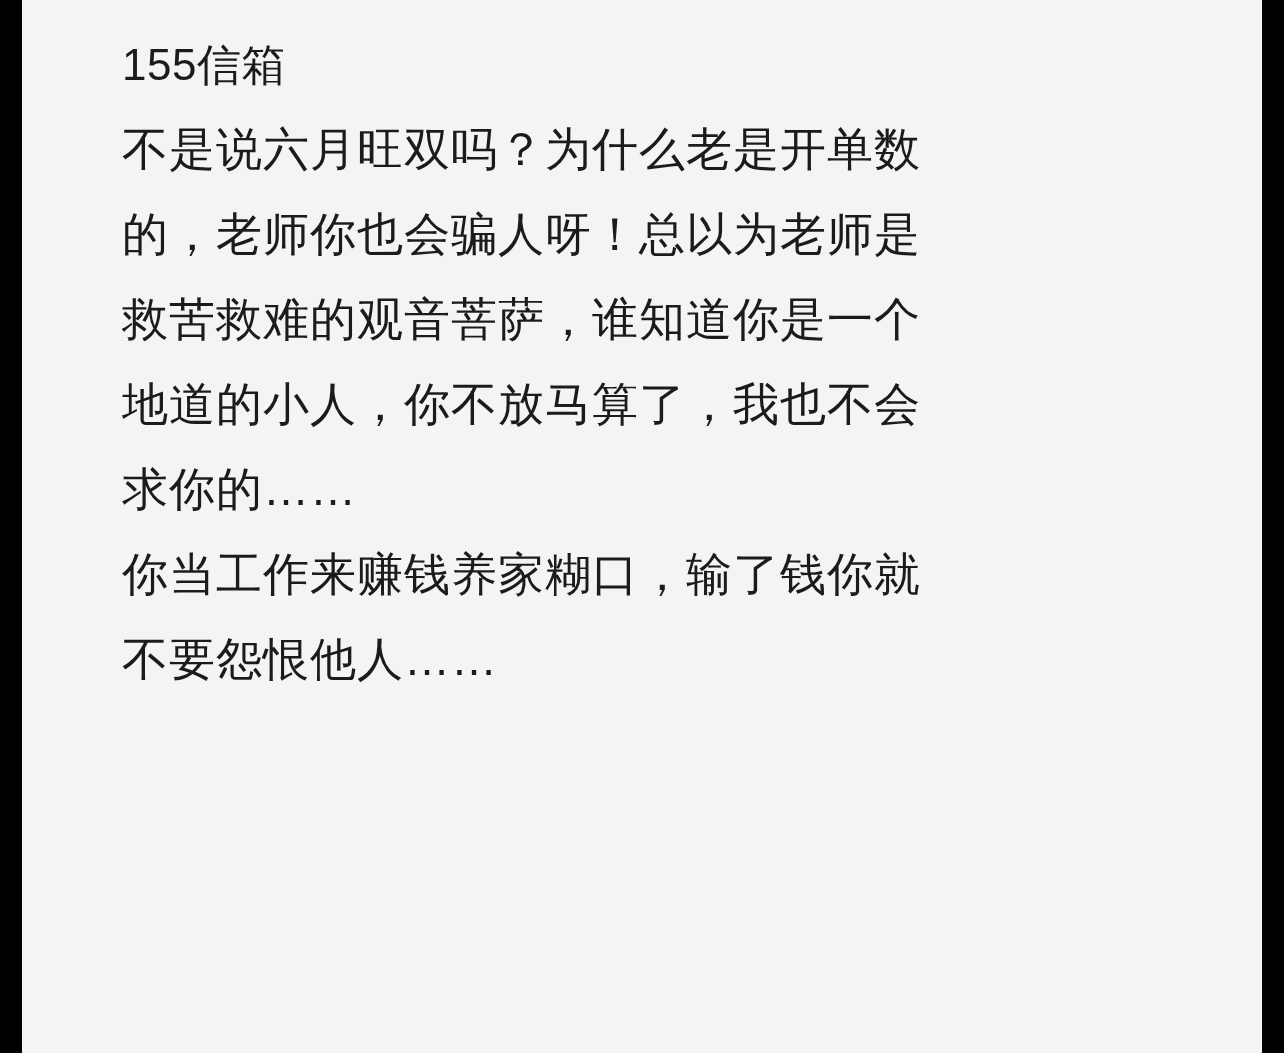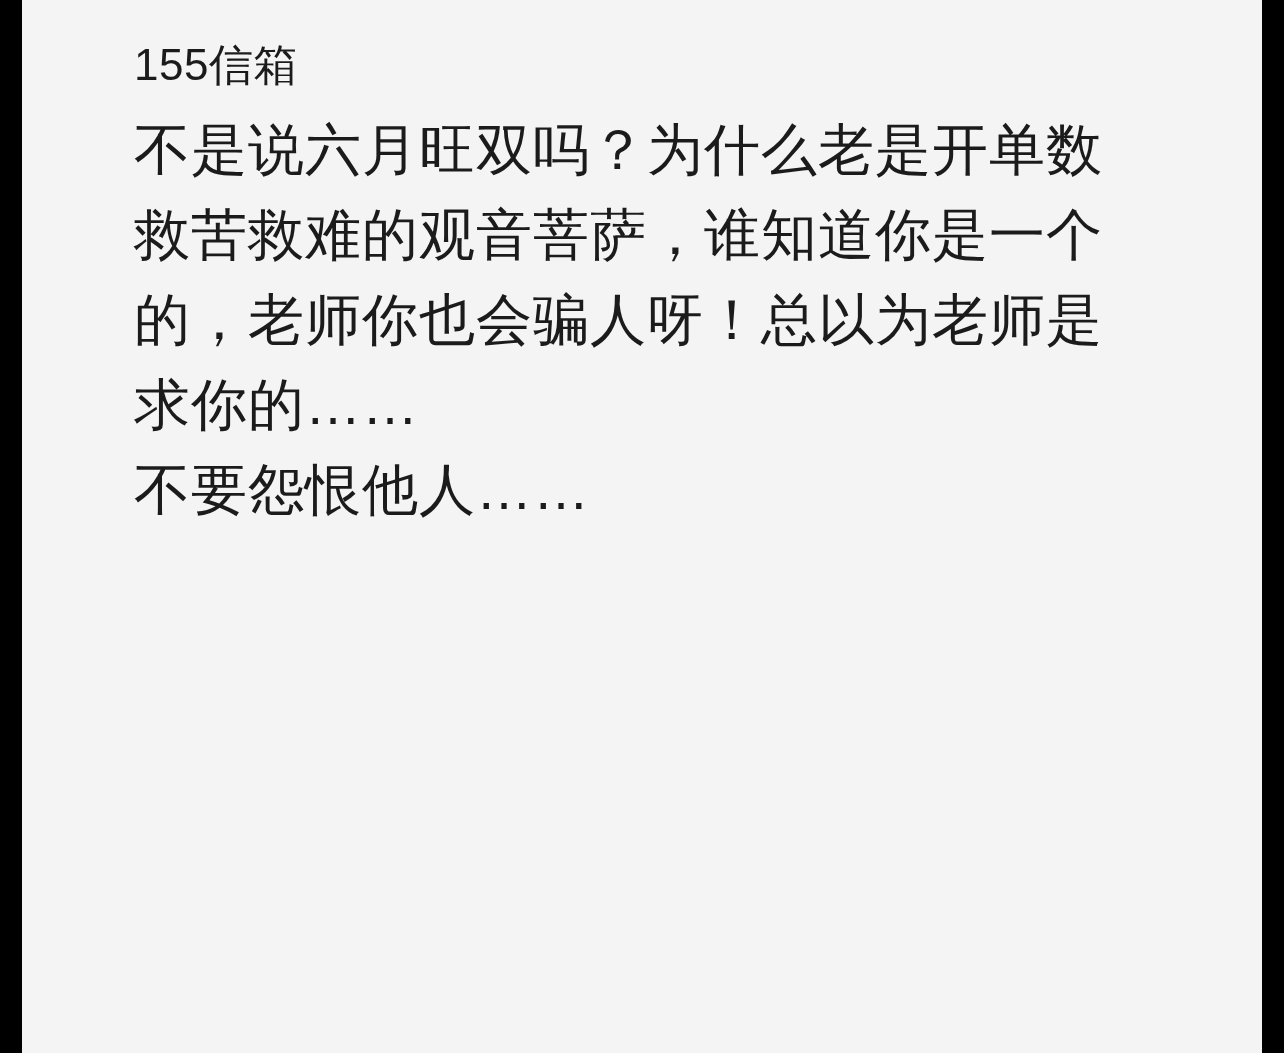--- a/index.html
+++ b/index.html
@@ -19,26 +19,26 @@
     position: absolute;
     left: 22px;
     top: 0px;
     width: 1240px;
     height: 1053px;
     background: #f4f4f4;
     box-sizing: border-box;
     overflow: hidden;
   }
   .content {
-    padding: 22px 0 0 16px;
+    padding: 22px 0 0 4px;
   }
   .line {
     font-family: "Liberation Sans", "DejaVu Sans", sans-serif;
     color: #1b1b1b;
-    font-size: 56px;
+    font-size: 46px;
     line-height: 85px;
     letter-spacing: 1px;
     white-space: pre;
     padding-left: 96px;
     font-weight: 400;
   }
   .title-line {
     font-size: 44px;
     letter-spacing: 0.5px;
   }
@@ -47,24 +47,26 @@
 <body>
 
 <div class="screen">
   <div class="page">
     <div class="content">
 
       <div class="line title-line">155信箱</div>
 
       <div>
         <div class="line">不是说六月旺双吗？为什么老是开单数</div>
+        <div class="line">的，老师你也会骗人呀！总以为老师是</div>
         <div class="line">救苦救难的观音菩萨，谁知道你是一个</div>
-        <div class="line">的，老师你也会骗人呀！总以为老师是</div>
+        <div class="line">地道的小人，你不放马算了，我也不会</div>
         <div class="line">求你的……</div>
       </div>
 
       <div>
+        <div class="line">你当工作来赚钱养家糊口，输了钱你就</div>
         <div class="line">不要怨恨他人……</div>
       </div>
 
     </div>
   </div>
 </div>
 
 </body></html>

